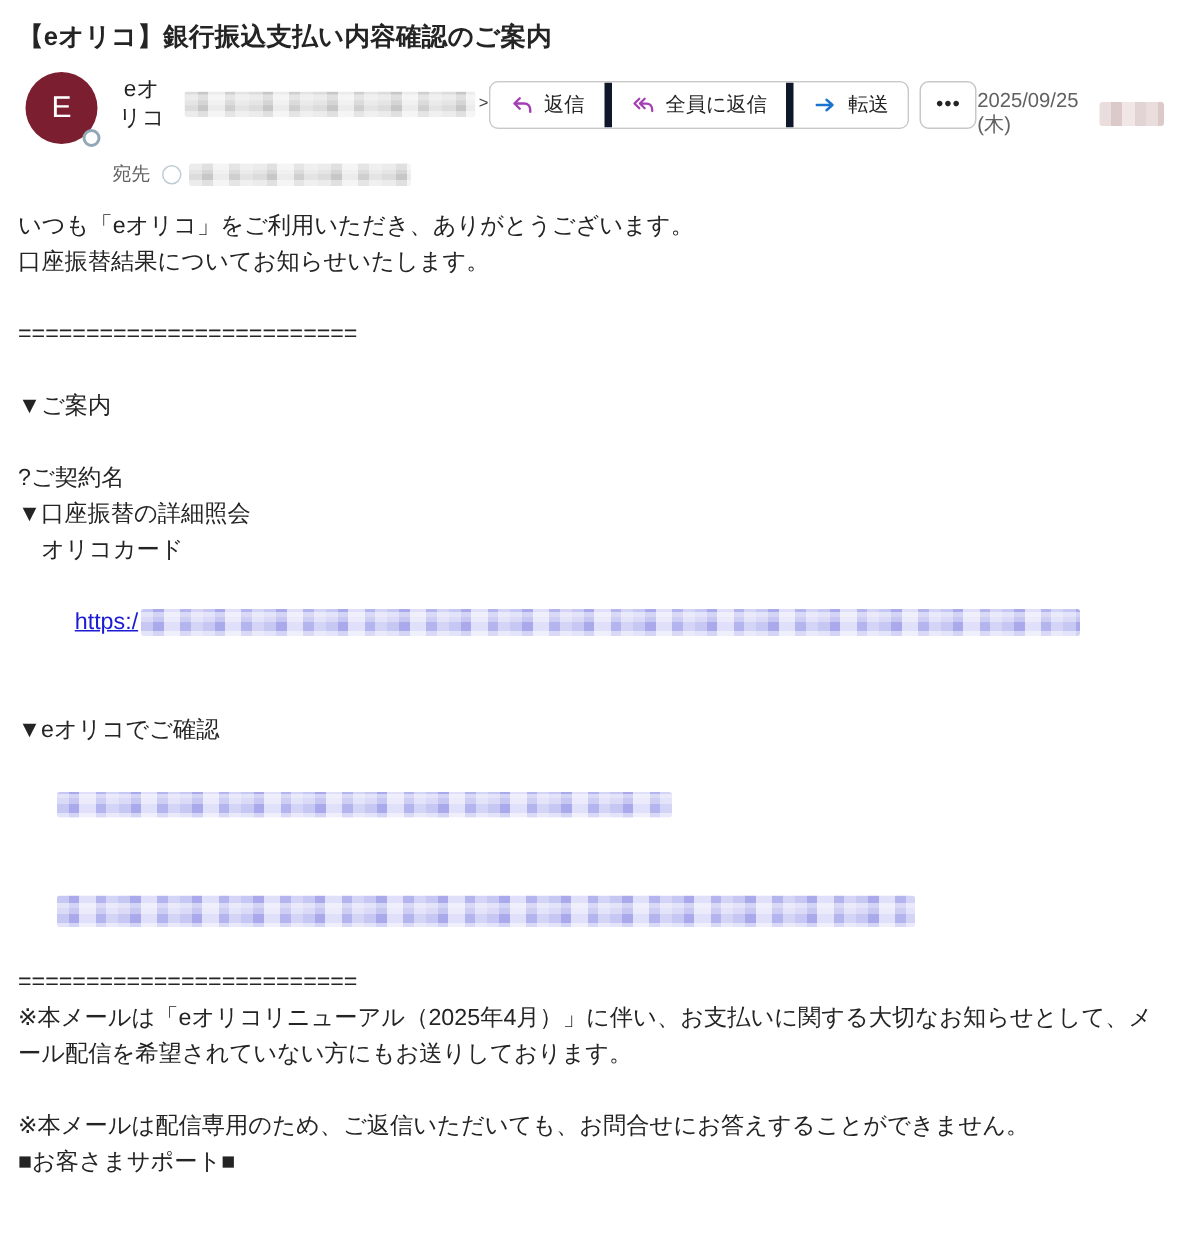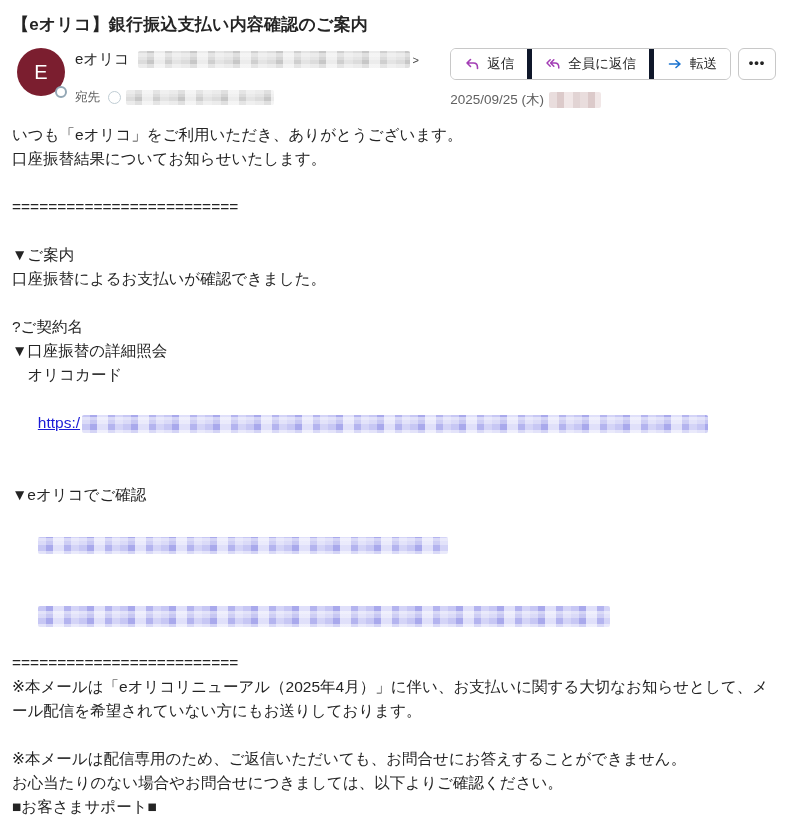--- a/index.html
+++ b/index.html
@@ -45,21 +45,21 @@
   .sender-line{display:flex;align-items:center;font-size:15px;color:var(--text-main);text-align:center;}
   .sender-name{font-weight:400;cursor:pointer;}
   .sender-suffix{font-size:11px;color:#444;margin-left:2px;}
   .to-line{display:flex;align-items:center;margin-top:20px;font-size:12.5px;color:var(--text-muted);}
   .to-contact-circle{
     display:inline-block;width:13px;height:13px;border-radius:50%;
     border:1.5px solid #c0cdd4;margin:0 5px 0 8px;background:#fff;
   }
 
   
-  .actions{margin-left:auto;display:flex;flex-direction:column;align-items:flex-start;}
+  .actions{margin-left:auto;display:flex;flex-direction:row;align-items:center;}
   .btn-row{display:flex;gap:7px;}
   .btn-group{display:flex;border:1px solid #c8c8c8;border-radius:6px;background:#fff;overflow:hidden;}
   .tb-btn{
     display:flex;align-items:center;gap:7px;
     padding:6px 13px;background:#fff;border:none;
     font-family:inherit;font-size:13.5px;color:var(--text-main);
     cursor:pointer;white-space:nowrap;
   }
   .tb-btn + .tb-btn{border-left:5px solid #0f172a;}
   .icon{display:inline-flex;align-items:center;}
@@ -73,21 +73,21 @@
   }
   .date-line{
     margin-top:11px;display:flex;align-items:center;gap:5px;
     font-size:13.5px;color:var(--text-muted);
   }
 
   
   .mail-body{font-size:15.5px;line-height:24px;color:var(--text-main);}
   .bline{min-height:24px;white-space:pre-wrap;}
   .blank{min-height:24px;}
-  .link{color:var(--link-blue);text-decoration:underline;cursor:pointer;}
+  .link{color:var(--link-blue);text-decoration:underline;cursor:pointer;margin-left:12px;}
 
   
   .blur{display:inline-block;vertical-align:middle;border-radius:2px;}
   .m-gray{
     background:
       repeating-linear-gradient(0deg, rgba(255,255,255,.45) 0 4px, rgba(0,0,0,0) 4px 8px, rgba(255,255,255,.25) 8px 11px),
       repeating-linear-gradient(90deg,#dcdcdc 0 9px,#c7c7c7 9px 16px,#ececec 16px 27px,#cfcfcf 27px 34px,#e4e4e4 34px 43px);
   }
   .m-blue{
     background:
@@ -170,41 +170,39 @@
     </div>
   </div>
 
   <div class="mail-body">
     <div class="bline">いつも「eオリコ」をご利用いただき、ありがとうございます。</div>
     <div class="bline">口座振替結果についてお知らせいたします。</div>
     <div class="bline blank"></div>
     <div class="bline">=========================</div>
     <div class="bline blank"></div>
     <div class="bline">▼ご案内</div>
-    <div class="bline">口座振替によるお支払いが確認できました。</div>
     <div class="bline blank"></div>
     <div class="bline">?ご契約名</div>
     <div class="bline">▼口座振替の詳細照会</div>
     <div class="bline">　オリコカード</div>
     <div class="bline">
       <a class="link">https:/</a><span class="blur m-blue blur-url-1"></span>
     </div>
     <div class="bline blank"></div>
     <div class="bline">▼eオリコでご確認</div>
     <div class="bline">
       <span class="blur m-blue blur-url-2"></span>
     </div>
     <div class="bline">
       <span class="blur m-blue blur-url-3"></span>
     </div>
     <div class="bline">=========================</div>
     <div class="bline">※本メールは「eオリコリニューアル（2025年4月）」に伴い、お支払いに関する大切なお知らせとして、メール配信を希望されていない方にもお送りしております。</div>
     <div class="bline blank"></div>
     <div class="bline">※本メールは配信専用のため、ご返信いただいても、お問合せにお答えすることができません。</div>
-    <div class="bline">お心当たりのない場合やお問合せにつきましては、以下よりご確認ください。</div>
     <div class="bline">■お客さまサポート■</div>
     <div class="bline">
       
     </div>
 
   </div>
 
 </div>
 
 </body></html>

